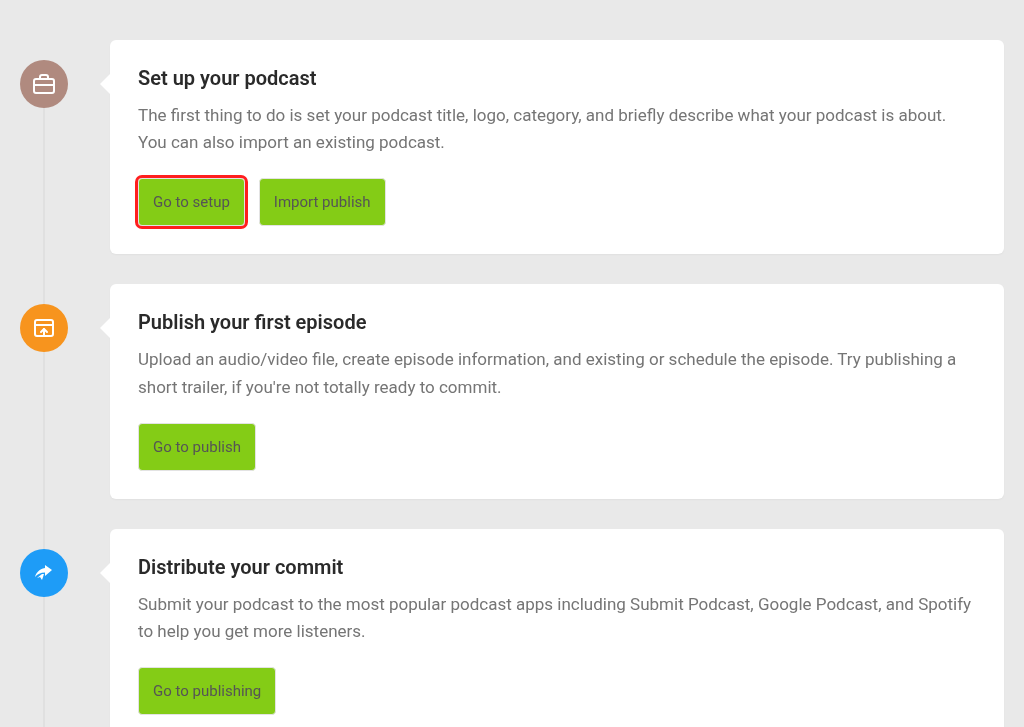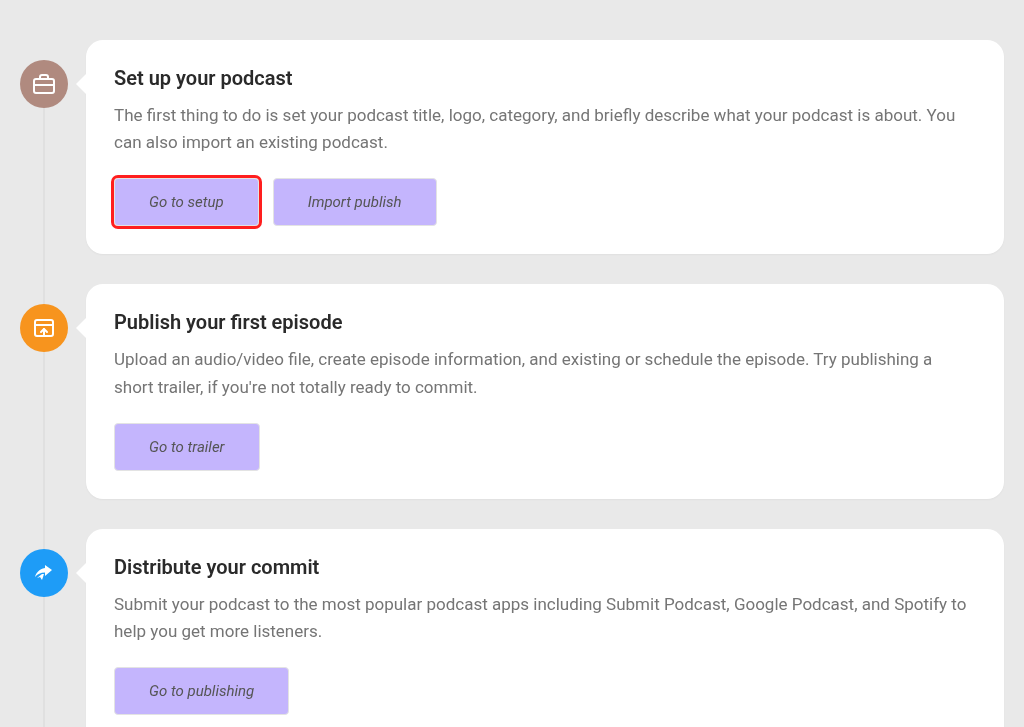--- a/index.html
+++ b/index.html
@@ -43,23 +43,23 @@
     margin-top: 20px;
     position: relative;
     z-index: 2;
   }
   .step-icon-wrap svg { display: block; }
   .icon-setup   { background: #b08a7f; }
   .icon-publish { background: #f7941e; }
   .icon-distro  { background: #1e9cf7; }
   .card {
     background: #fff;
-    border-radius: 17px;
+    border-radius: 6px;
     padding: 26px 28px 28px 28px;
-    margin-left: 18px;
+    margin-left: 42px;
     flex: 1;
     box-shadow: 0 1px 2px rgba(0,0,0,0.04);
     position: relative;
   }
   .card::before {
     content: "";
     position: absolute;
     left: -10px;
     top: 34px;
     width: 0; height: 0;
@@ -77,29 +77,28 @@
     font-size: 17px;
     line-height: 1.6;
     color: #757575;
     margin-bottom: 22px;
   }
   .card-actions {
     display: flex;
     gap: 14px;
   }
   .btn {
-    background: #c4b5fd;
+    background: #84cc16;
     border: 1px solid #e3e3e3;
-    padding: 14px 34px;
+    padding: 14px 14px;
     font-size: 15px;
     color: #555;
     border-radius: 4px;
     cursor: pointer;
     font-family: inherit;
-    font-style: italic;
   }
   .highlight {
     outline: 3px solid #ff1e1e;
     outline-offset: 0px;
   }
 </style>
 </head>
 <body>
 
 <div class="container">
@@ -130,21 +129,21 @@
           <rect x="3" y="4" width="18" height="16" rx="2"></rect>
           <line x1="3" y1="9" x2="21" y2="9"></line>
           <polyline points="9 16 12 13 15 16"></polyline>
           <line x1="12" y1="13" x2="12" y2="19"></line>
         </svg>
       </div>
       <div class="card">
         <h2 class="card-title">Publish your first episode</h2>
         <p class="card-desc">Upload an audio/video file, create episode information, and existing or schedule the episode. Try publishing a short trailer, if you're not totally ready to commit.</p>
         <div class="card-actions">
-          <button class="btn">Go to trailer</button>
+          <button class="btn">Go to publish</button>
         </div>
       </div>
     </div>
 
     <div class="step">
       <div class="step-icon-wrap icon-distro">
         <svg width="24" height="24" viewBox="0 0 24 24" fill="#fff">
           <path d="M20 9L13 4v3c-6 1-9 5-10 9 2.5-3 5.5-4.5 10-4.5V15l7-6z M10 13l-5 4 3-1 2 3 2-6-2 0z" fill="#fff"></path>
         </svg>
       </div>

